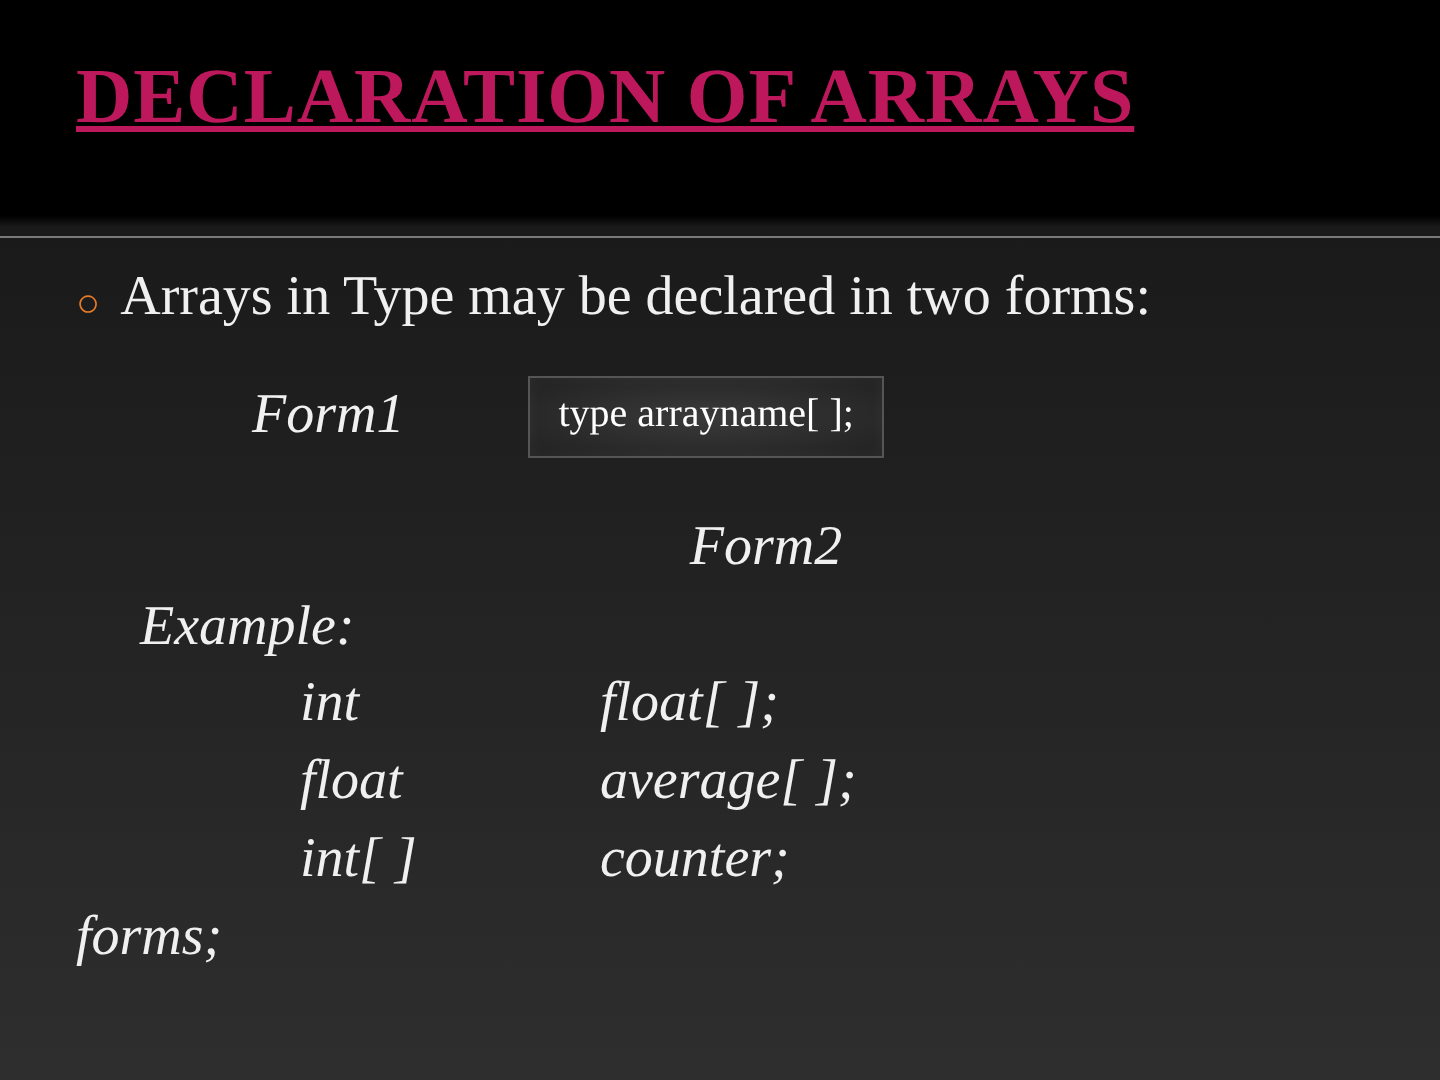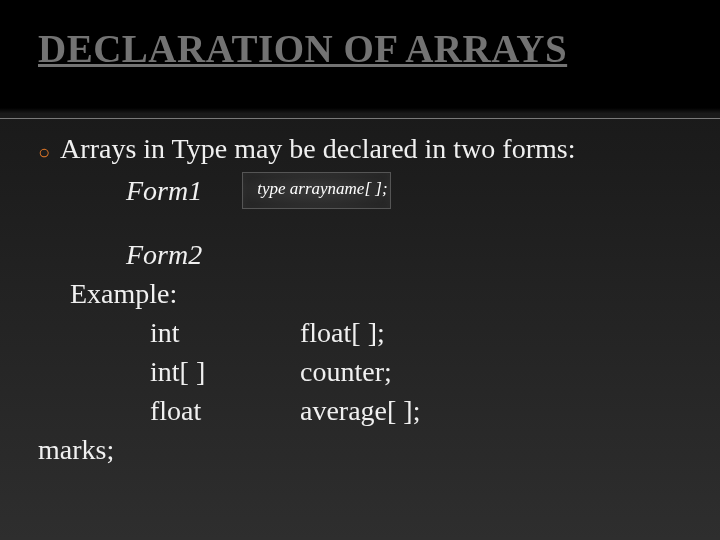--- a/index.html
+++ b/index.html
@@ -9,21 +9,21 @@
     height: 540px;
     overflow: hidden;
   }
   body {
     background: linear-gradient(180deg, #000000 0%, #000000 20%, #1a1a1a 21%, #2e2e2e 100%);
     font-family: Constantia, Georgia, 'Times New Roman', serif;
     color: #f0f0f0;
   }
   .title {
     padding: 26px 38px 10px 38px;
-    color: #737373;
+    color: #be185d;
     font-size: 39px;
     font-weight: bold;
     text-decoration: underline;
     letter-spacing: 0.5px;
   }
   .divider {
     position: absolute;
     left: 0;
     right: 0;
     top: 118px;
@@ -46,55 +46,58 @@
     color: #e67a28;
     font-size: 20px;
     font-weight: bold;
     margin-right: 10px;
     position: relative;
     top: 1px;
   }
   .row-form {
     display: flex;
     align-items: center;
-    margin-top: 4px;
+    margin-top: 20px;
+    gap: 22px;
   }
   .form-label {
     font-style: italic;
     display: inline-block;
     padding-left: 88px;
     padding-right: 40px;
   }
   .box {
     display: inline-block;
     border: 1.5px solid #555;
     background: radial-gradient(ellipse at center, #3a3a3a 0%, #222 95%);
-    padding: 5px 2px 7px 14px;
-    font-size: 17px;
-    font-style: italic;
+    padding: 5px 14px 7px 14px;
+    font-size: 20px;
     color: #fff;
     box-shadow: inset 0 0 8px rgba(255,255,255,0.05);
   }
   .spacer { height: 26px; }
   .row-form2 {
     display: flex;
     align-items: center;
+    flex-direction: column;
   }
   .form2-label {
     font-style: italic;
     display: inline-block;
     padding-left: 88px;
     padding-right: 60px;
   }
   .example-label {
+    font-style: italic;
     padding-left: 32px;
     margin-top: 2px;
   }
   .example-line {
     display: flex;
+    font-style: italic;
     margin-top: 1px;
   }
   .col-a {
     padding-left: 112px;
     width: 150px;
   }
   .col-b {}
 </style>
 </head>
 <body>
@@ -120,24 +123,24 @@
     <span class="form2-label">Form2</span>
   </div>
 
   <div class="example-label">Example:</div>
 
   <div class="example-line">
     <span class="col-a">int</span>
     <span class="col-b">float[ ];</span>
   </div>
   <div class="example-line">
+    <span class="col-a">float</span>
+    <span class="col-b">average[ ];</span>
+  </div>
+  <div class="example-line">
     <span class="col-a">int[ ]</span>
     <span class="col-b">counter;</span>
   </div>
   <div class="example-line">
-    <span class="col-a">float</span>
-    <span class="col-b">average[ ];</span>
-  </div>
-  <div class="example-line">
-    <span class="col-b"> marks;</span>
+    <span class="col-b"> forms;</span>
   </div>
 
 </div>
 
 </body></html>

